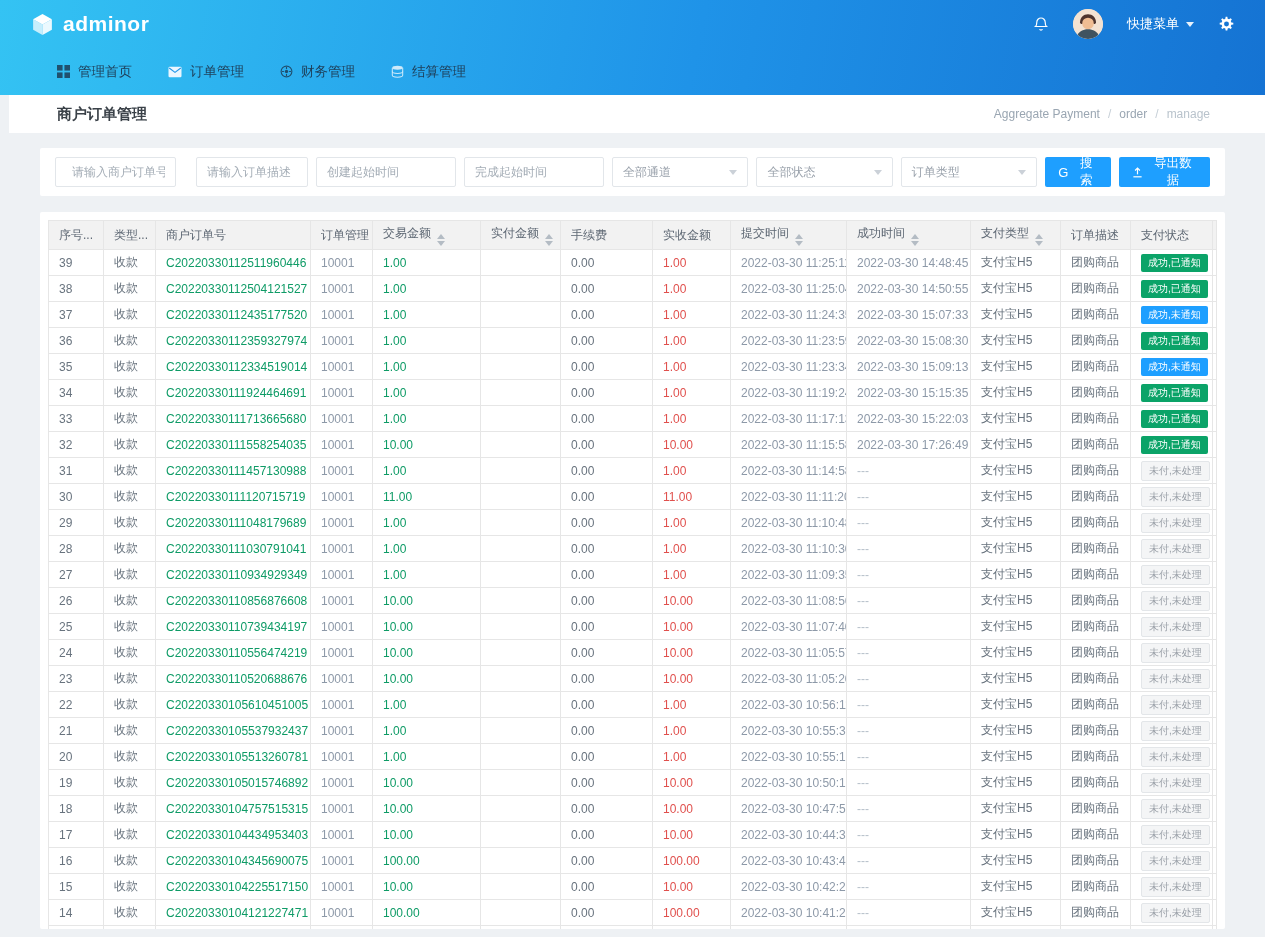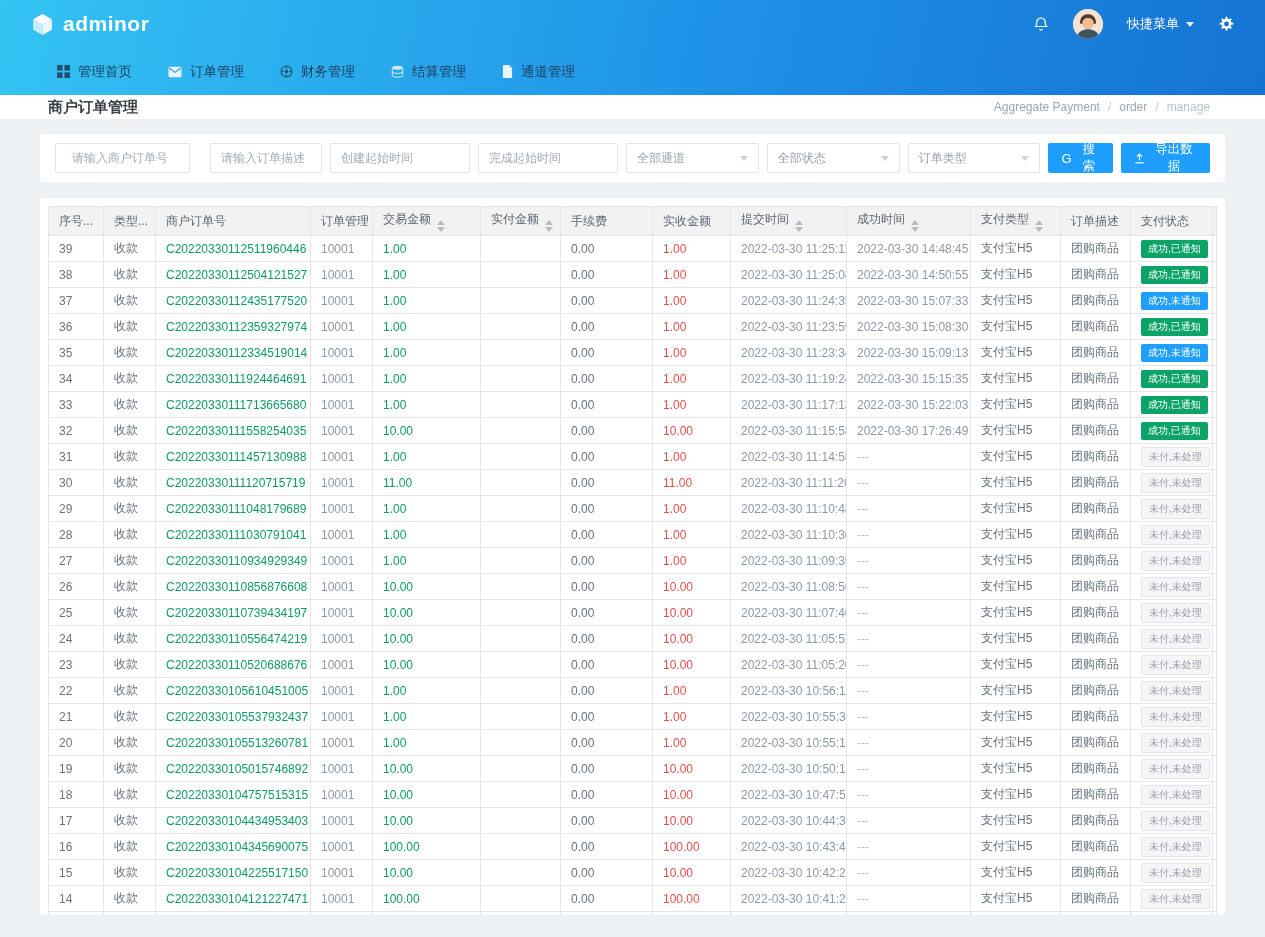--- a/index.html
+++ b/index.html
@@ -17,21 +17,21 @@
   .quick-menu { display:flex; align-items:center; gap:7px; color:#fff; font-size:13px; cursor:pointer; }
   .chevron-down { width:0; height:0; border-left:4px solid transparent; border-right:4px solid transparent; border-top:5px solid rgba(255,255,255,.9); }
 
   .navbar { height:47px; display:flex; align-items:center; padding:0 42px; gap:6px; }
   .nav-item { display:flex; align-items:center; gap:8px; padding:0 15px; height:47px; font-size:13.5px; color:#1e3e58; cursor:pointer; }
   .nav-icon { display:flex; align-items:center; color:#1e3e58; opacity:.85; }
   .nav-icon.light { color:#eaf6ff; opacity:1; }
   .nav-icon.tint  { color:#cfeafa; opacity:1; }
 
   
-  .titlebar { height:24px; background:#fff; display:flex; align-items:center; padding:0 55px 0 48px; }
+  .titlebar { height:38px; background:#fff; display:flex; align-items:center; padding:0 55px 0 48px;margin-left:9px; }
   .page-title { font-size:15px; font-weight:700; color:#3a4148; }
   .breadcrumb { margin-left:auto; display:flex; align-items:center; gap:8px; font-size:12px; }
   .crumb { color:#9aa6b2; cursor:pointer; }
   .crumb.last { color:#b9c3cc; cursor:default; }
   .crumb-sep { color:#c6cfd7; }
 
   
   .filter-card { margin:15px 40px 0; height:48px; background:#fff; border-radius:2px; display:flex; align-items:center; padding:0 15px; gap:8px; }
   .f-input { height:30px; border:1px solid #e2e6ea; border-radius:2px; padding:0 10px; font-size:12px; color:#666; outline:none; font-family:inherit; background:#fff; }
   .f-input::placeholder { color:#a4adb6; }
@@ -138,46 +138,37 @@
       <div class="nav-item">
         <span class="nav-icon tint">
           <svg width="13" height="13" viewBox="0 0 14 14" fill="none" stroke="currentColor" stroke-width="1.1">
             <ellipse cx="7" cy="3" rx="5.6" ry="2.1" fill="currentColor" stroke="none"></ellipse>
             <path d="M1.4 3v4c0 1.15 2.5 2.1 5.6 2.1s5.6-.95 5.6-2.1V3"></path>
             <path d="M1.4 7v4c0 1.15 2.5 2.1 5.6 2.1s5.6-.95 5.6-2.1V7"></path>
           </svg>
         </span>
         <span>结算管理</span>
       </div>
-      <div class="nav-item">
-        <span class="nav-icon light">
-          <svg width="11" height="13" viewBox="0 0 12 14">
-            <path d="M1 0h7l3 3v11H1z" fill="currentColor"></path>
-            <path d="M8 0l3 3H8z" fill="#9fcdef"></path>
-          </svg>
-        </span>
-        <span>通道管理</span>
-      </div>
     </div>
 </div>
 
 <div class="titlebar">
   <span class="page-title">商户订单管理</span>
   <span class="breadcrumb" id="breadcrumb">
       <span class="crumb">Aggregate Payment</span>
       <span class="crumb-sep">/</span>
       <span class="crumb">order</span>
       <span class="crumb-sep">/</span>
       <span class="crumb last">manage</span>
     </span>
 </div>
 
 <div class="filter-card" id="filter-card">
 
-  <input class="f-input" placeholder="请输入商户订单号" style="width: 135px; padding-left: 16px;">
+  <input class="f-input" placeholder="请输入商户订单号" style="width: 121px; padding-left: 16px;">
     <input class="f-input" placeholder="请输入订单描述" style="width: 112px; margin-left: 12px;">
     <input class="f-input" placeholder="创建起始时间" style="width: 140px;">
     <input class="f-input" placeholder="完成起始时间" style="width: 140px;">
     <div class="f-select">
       <span>全部通道</span>
       <span class="caret"></span>
     </div>
     <div class="f-select">
       <span>全部状态</span>
       <span class="caret"></span>

